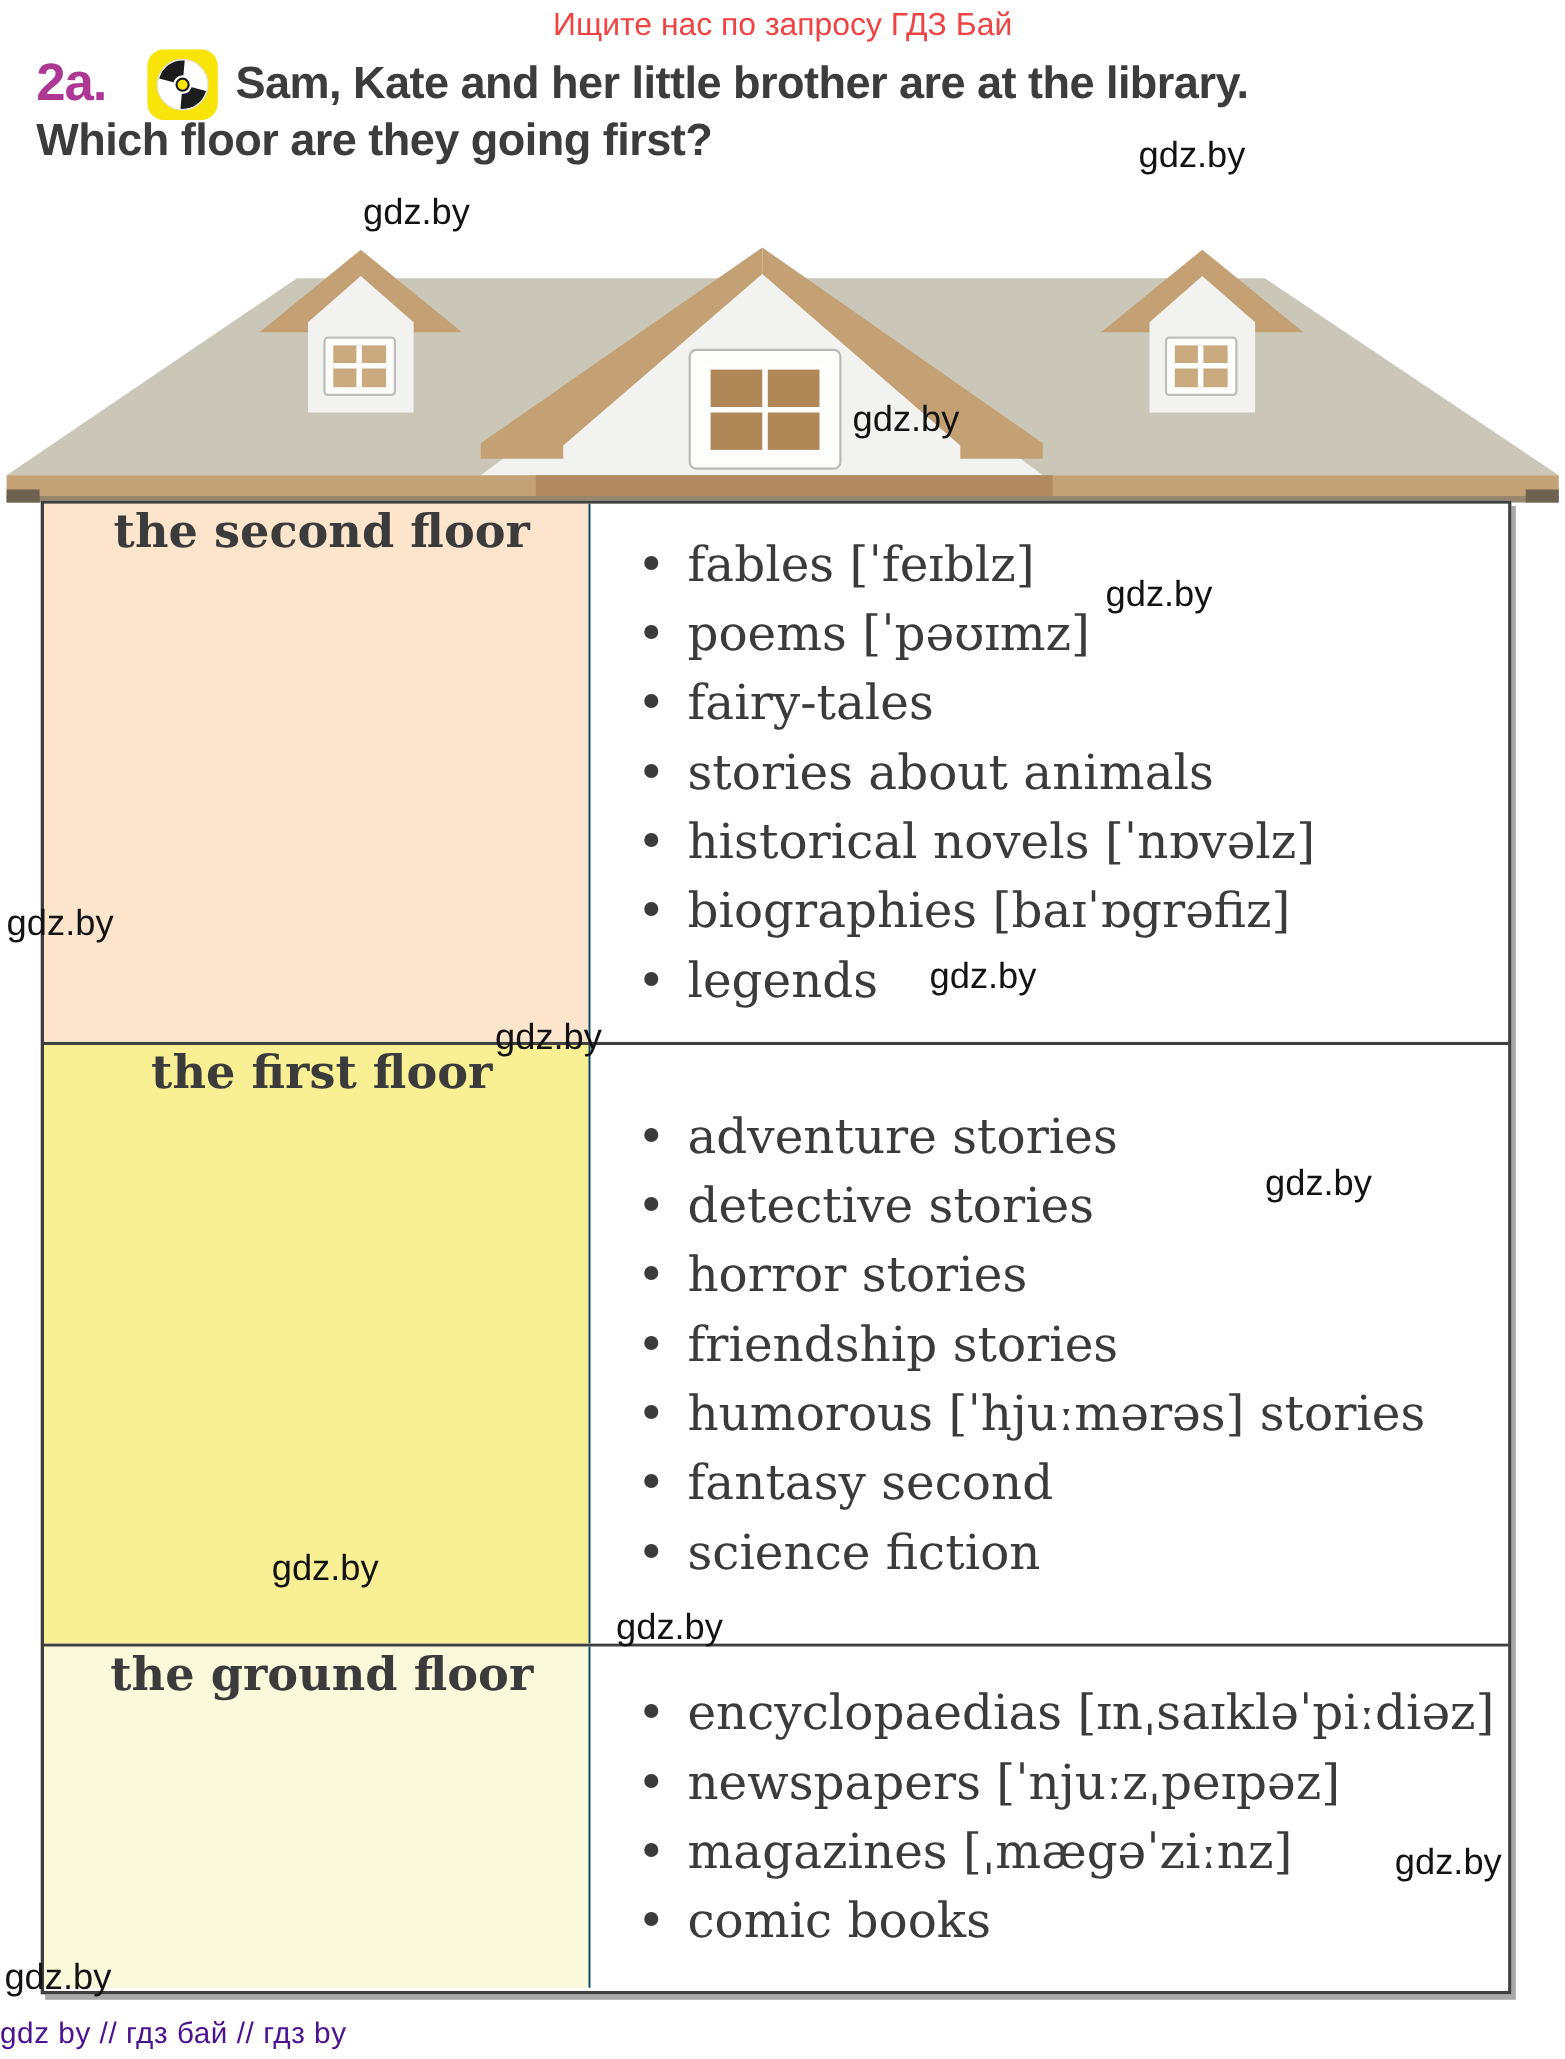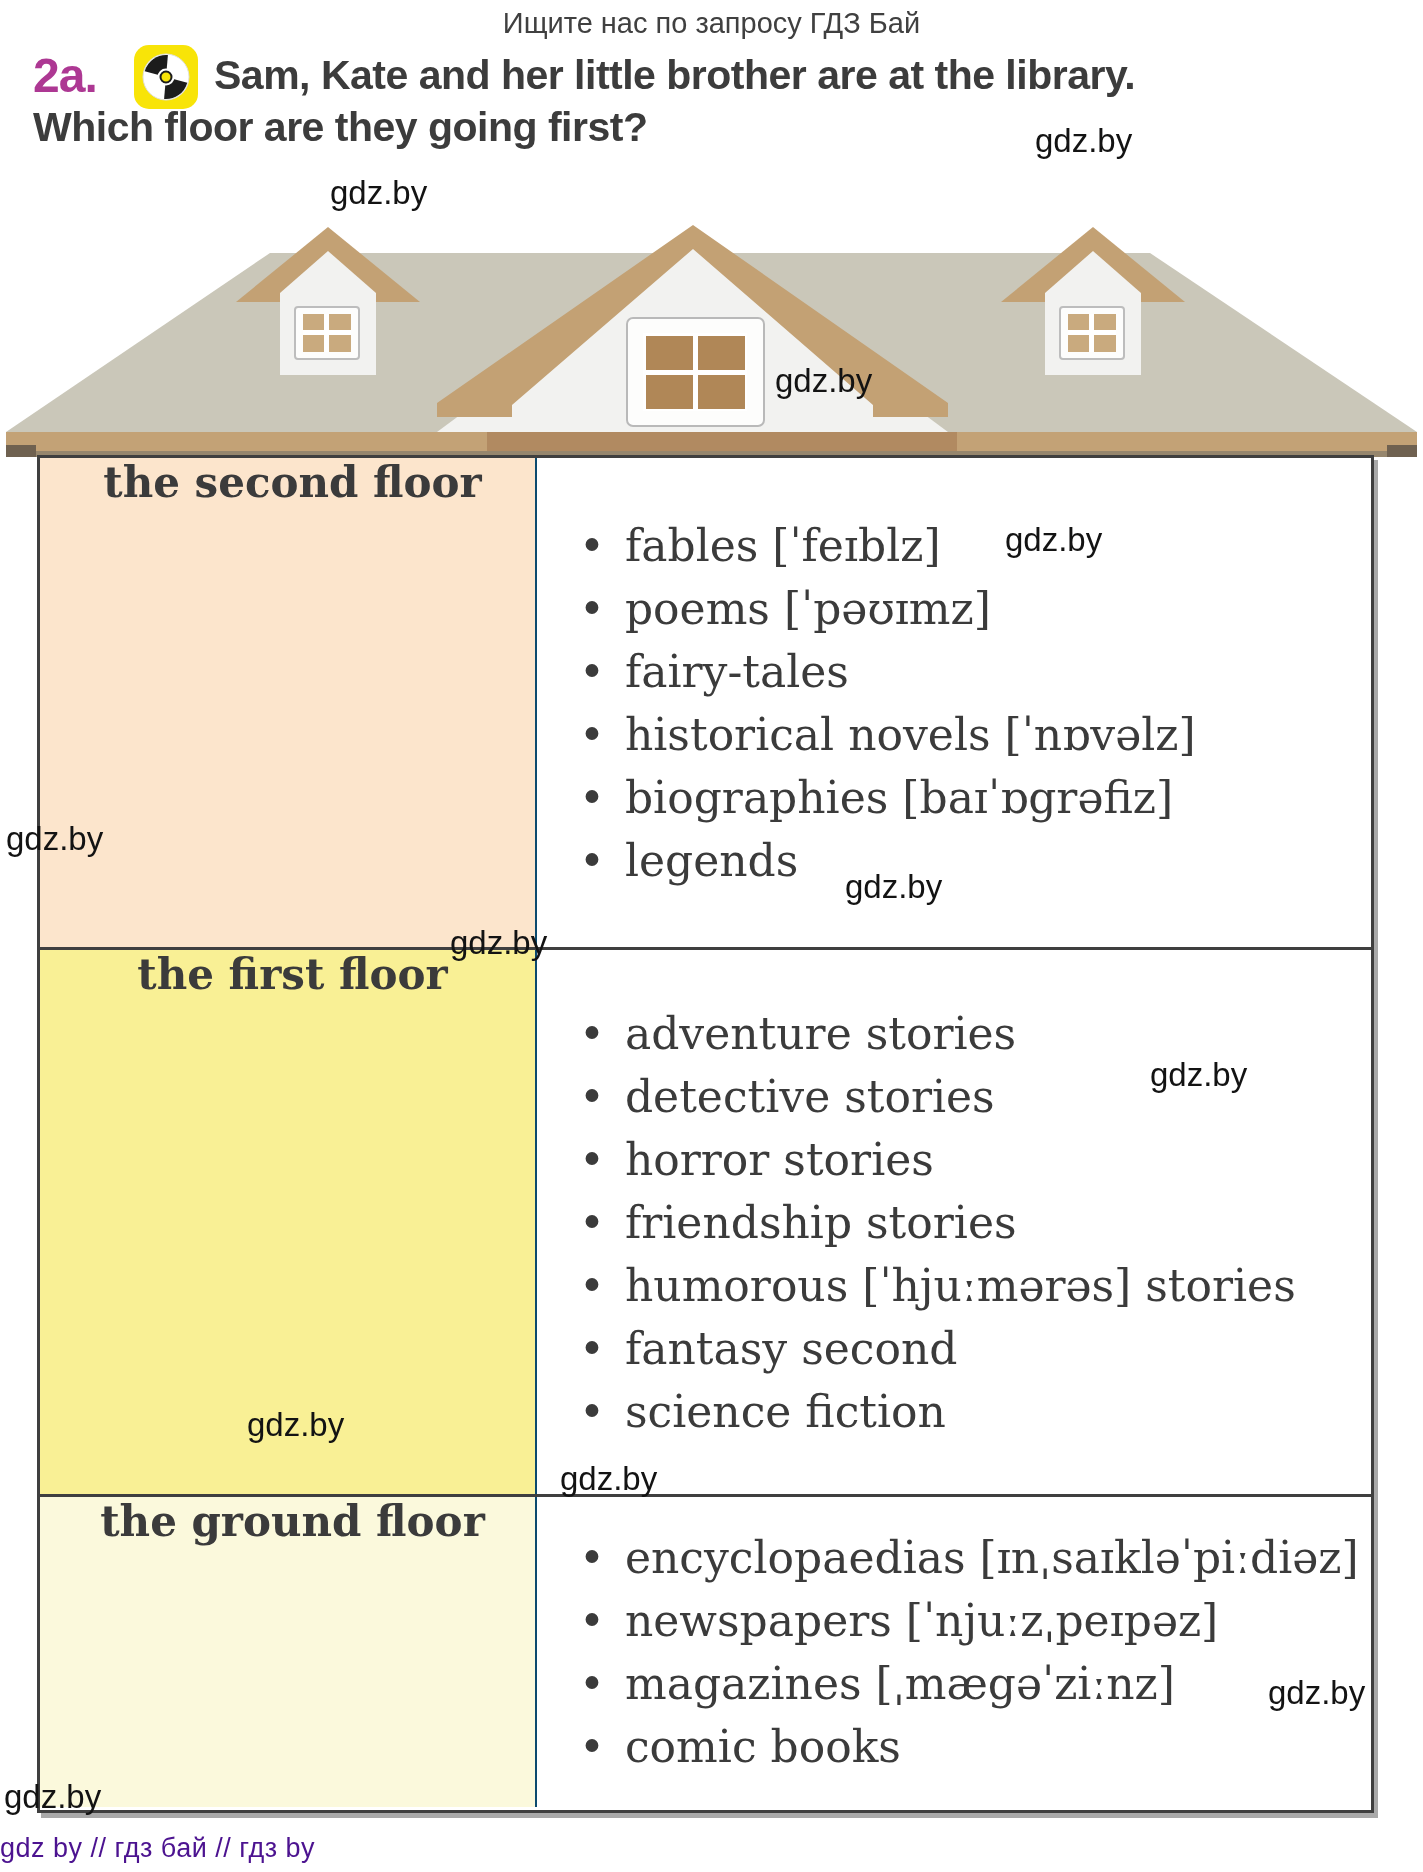--- a/index.html
+++ b/index.html
@@ -9,21 +9,21 @@
     width:1423px; height:1872px;
     overflow:hidden;
     font-family:"Liberation Sans", sans-serif;
     color:#3c3c3c;
   }
   
   .promo-top {
     position:absolute; top:6px; left:0; width:100%;
     text-align:center;
     font-size:29px; line-height:34px;
-    color:#404040;
+    color:#ef4444;
   }
   
   .ex-num {
     position:absolute; left:33px; top:48px;
     font-size:48px; font-weight:bold; color:#ad3893;
     letter-spacing:-1px;
   }
   .cd-badge { position:absolute; left:133px; top:44px; width:66px; height:66px; }
   .title-line1 {
     position:absolute; left:214px; top:52px;
@@ -156,20 +156,21 @@
 
   <div class="floor-row row-second">
     <div class="floor-label-cell" style="background: rgb(252, 229, 204);">
       <span class="floor-label">the second floor</span>
     </div>
     <div class="floor-items-cell">
       <ul>
           <li>fables [ˈfeɪblz]</li>
           <li>poems [ˈpəʊɪmz]</li>
           <li>fairy-tales</li>
+          <li>stories about animals</li>
           <li>historical novels [ˈnɒvəlz]</li>
           <li>biographies [baɪˈɒgrəfiz]</li>
           <li>legends</li>
         </ul>
     </div>
   </div>
 
   <div class="floor-row row-first">
     <div class="floor-label-cell" style="background: rgb(249, 240, 149);">
       <span class="floor-label">the first floor</span>

